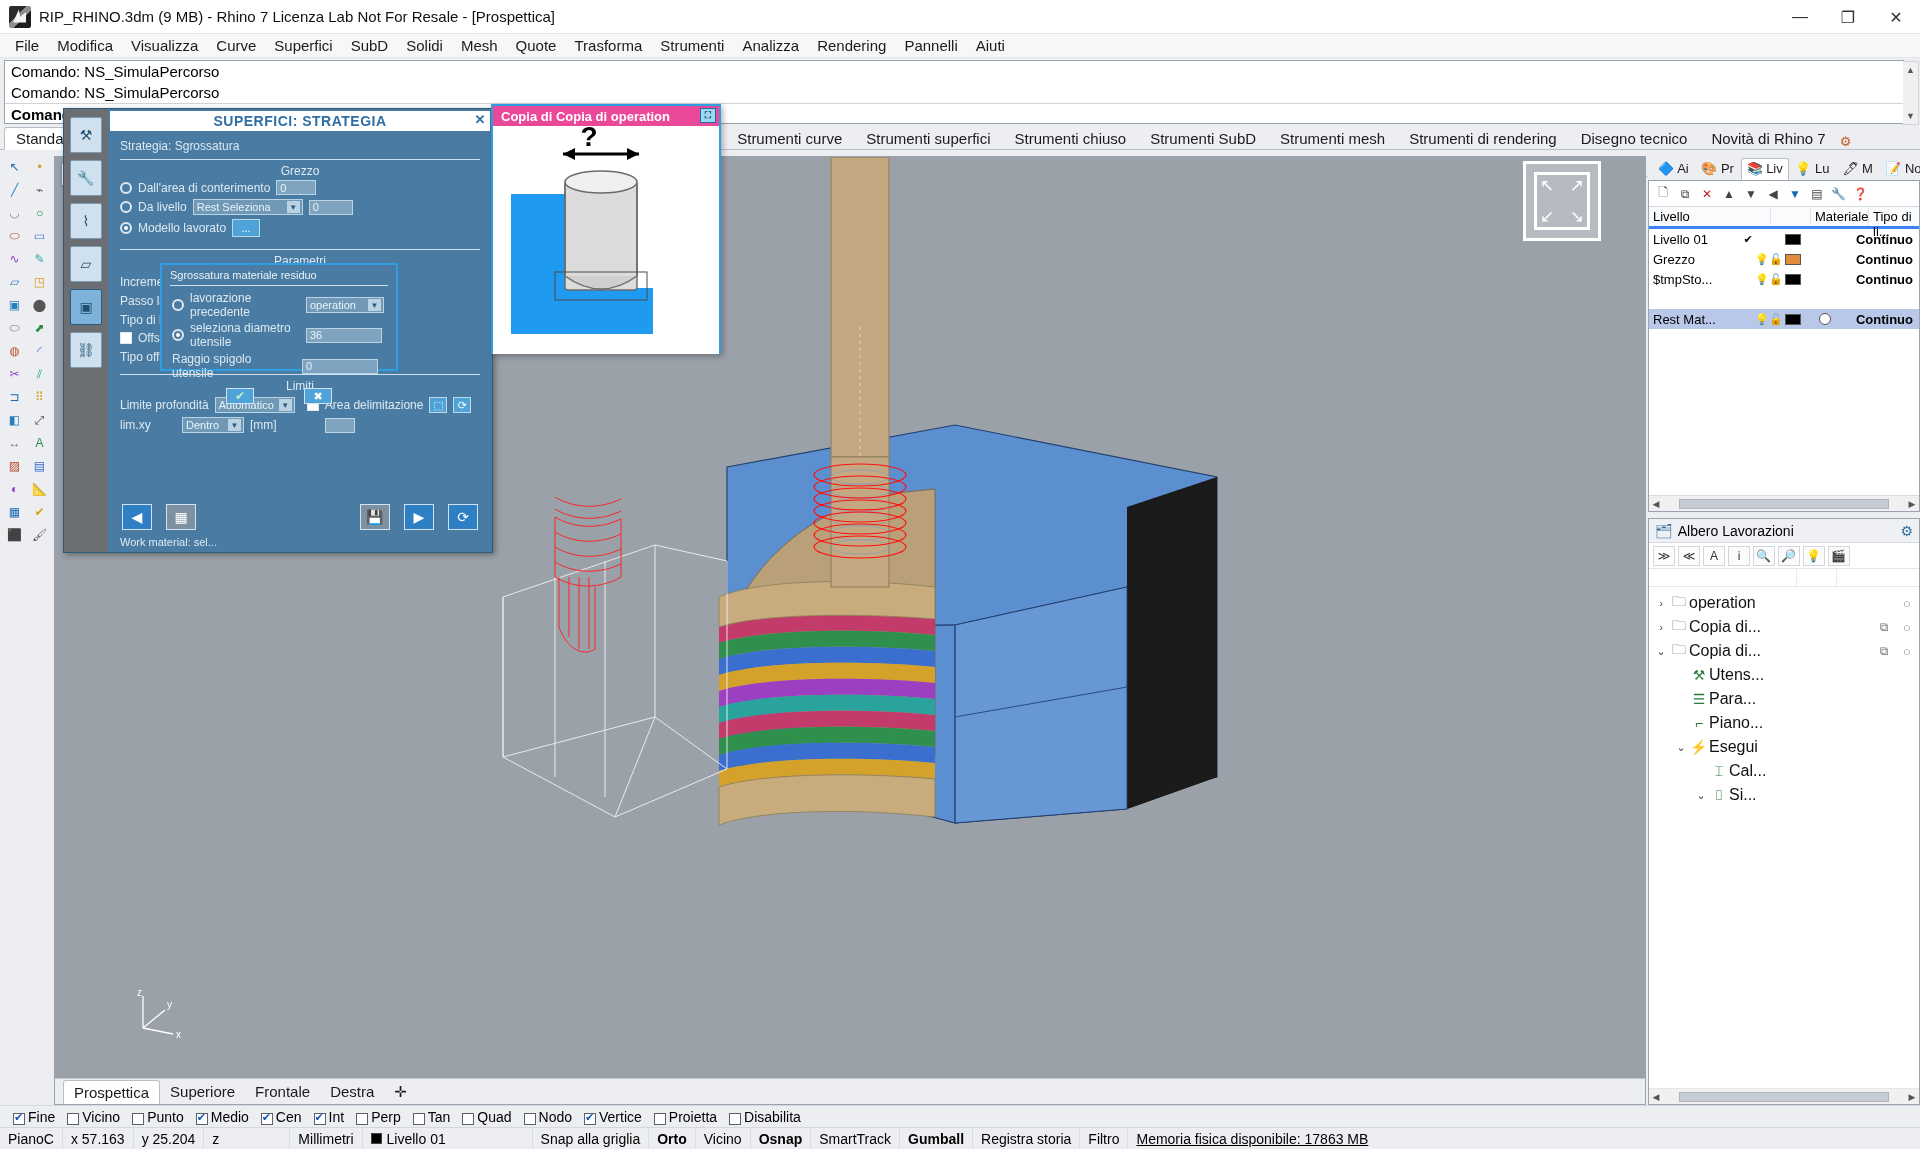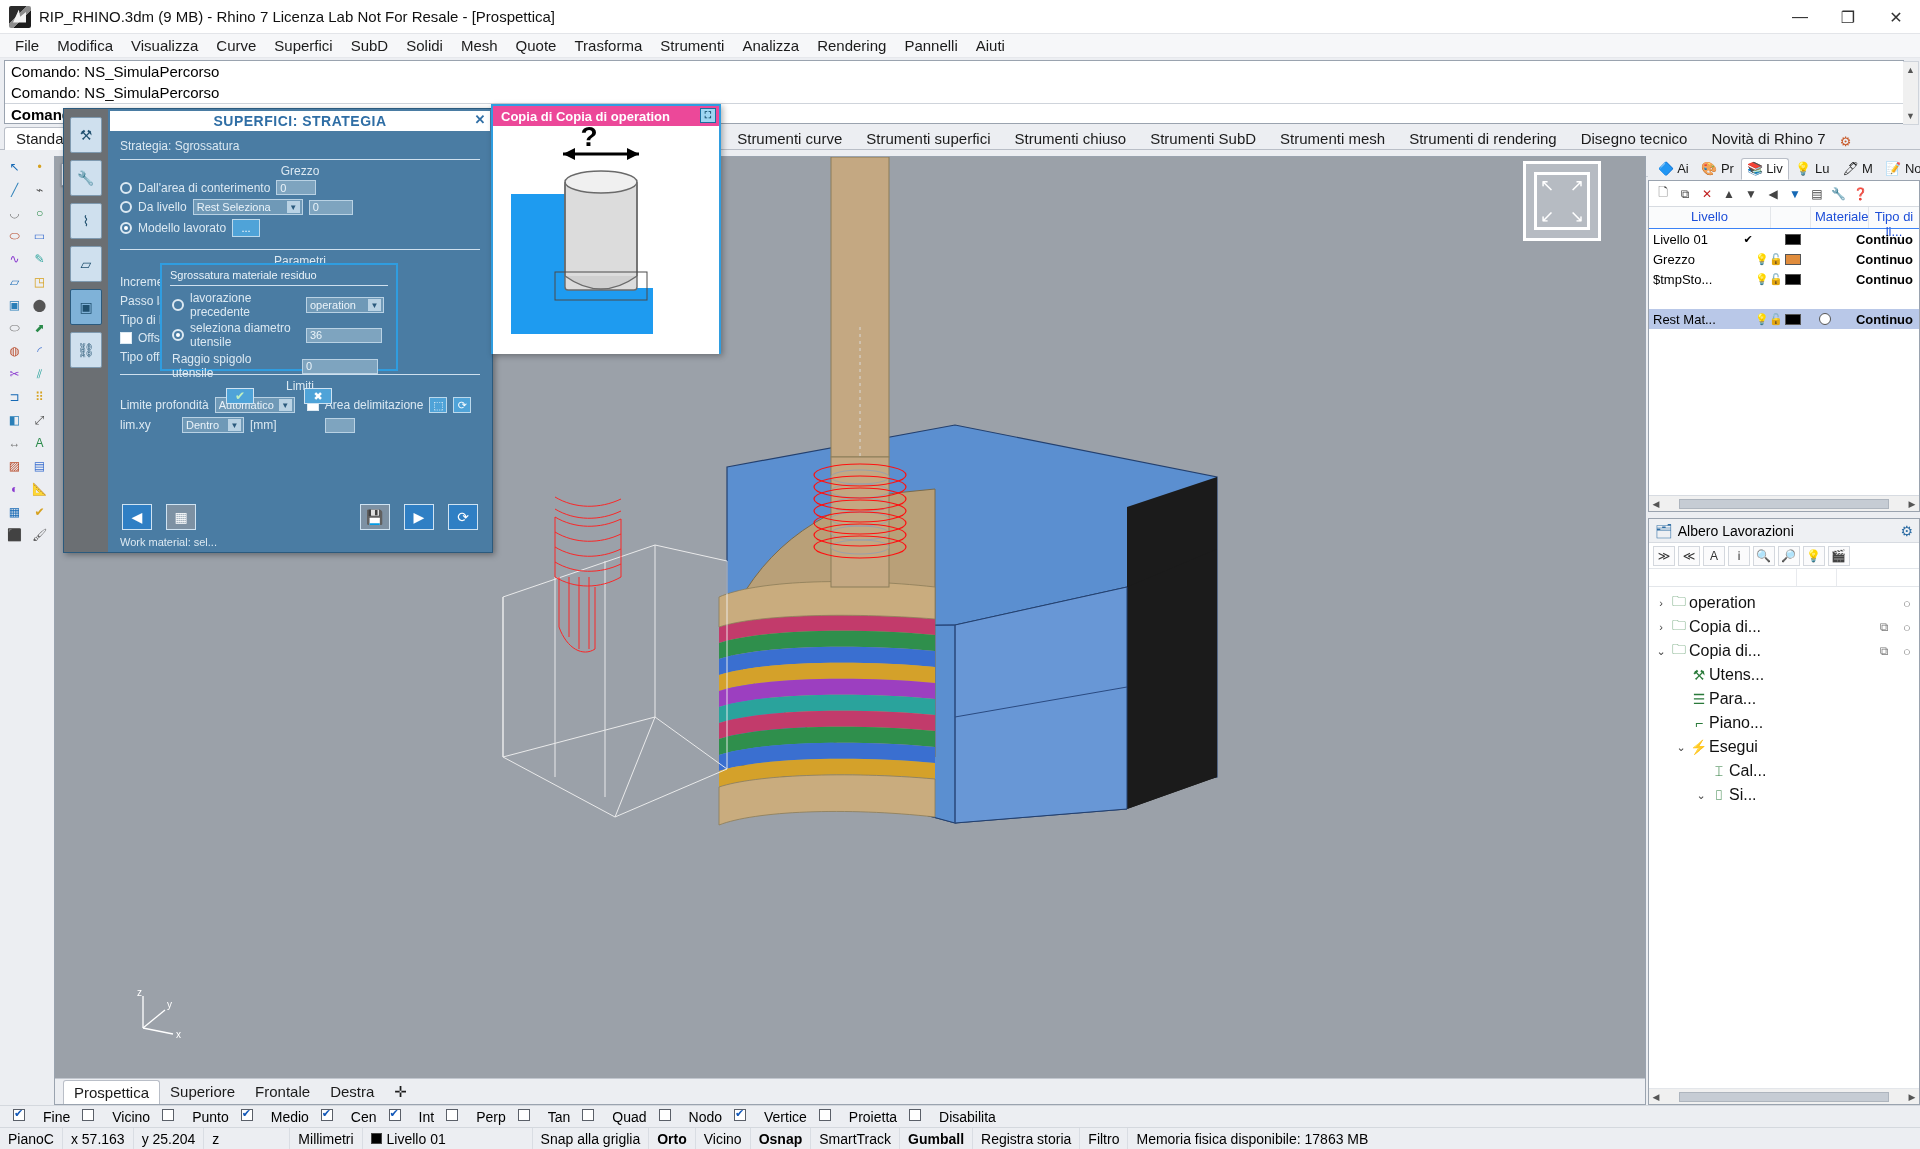--- a/index.html
+++ b/index.html
@@ -125,21 +125,21 @@
   #panetabs{ display:flex; align-items:flex-end; height:24px; padding-left:4px; gap:1px; }
   #panetabs .pt{
     display:flex;align-items:center;gap:3px; padding:2px 5px 3px; font-size:13px; color:#1b1b1b;
     border:1px solid transparent; white-space:nowrap;
   }
   #panetabs .pt.active{ background:#fff;border-color:#b9bec7;border-bottom-color:#fff;border-radius:3px 3px 0 0; }
 
   #layerpanel{ background:#fff; border:1px solid #9aa3af; height:332px; display:flex;flex-direction:column; }
   #layertools{ height:26px; display:flex; align-items:center; gap:2px; padding-left:4px; border-bottom:1px solid #d7dbe1; }
   #layertools .li{ width:20px;height:20px;display:flex;align-items:center;justify-content:center;font-size:12px;color:#444; }
-  #layerhdr{ display:flex; height:22px; font-size:13px; color:#1d4ed8; border-bottom:1px solid #3b82f6; background:#fafbfc;text-align:center; }
+  #layerhdr{ display:flex; height:22px; font-size:13px; color:#000000; border-bottom:3px solid #3b82f6; background:#fafbfc; }
   #layerhdr div{ padding:2px 4px; border-right:1px solid #e3e6ea; }
   .lrow{ display:flex; align-items:center; height:20px; font-size:13px; padding-left:4px; }
   .lrow.sel{ background:#b9c8e8;margin-top:20px; }
   .lrow .nm{ width:88px; white-space:nowrap; overflow:hidden; }
   .lrow .ic{ width:14px; text-align:center; font-size:11px; }
   .lrow .sw{ width:16px; height:11px; border:1px solid #555; margin:0 2px; }
   .lrow .mat{ width:44px; display:flex; justify-content:center; }
   .lrow .lt{ flex:1; text-align:right; padding-right:6px; font-weight:bold; }
   #layerscroll{ margin-top:auto; height:16px; background:#f0f0f0; border-top:1px solid #d7dbe1; display:flex; align-items:center; }
   #layerscroll .bar{ height:10px; background:#c6ccd4; border:1px solid #aeb5be; margin:0 16px; flex:1; }
@@ -163,30 +163,30 @@
   #treescroll{ height:16px; background:#f0f0f0; border-top:1px solid #e3e6ea; display:flex;align-items:center; }
   #treescroll .bar{ height:10px; background:#c6ccd4;border:1px solid #aeb5be;margin:0 16px;flex:1; }
   #treescroll .a{ width:14px;text-align:center;font-size:9px;color:#555; }
 
   
   #osnapbar{
     position:absolute; left:0; right:0; bottom:22px; height:22px; background:#eceef2;
     display:flex; align-items:center; padding-left:8px; font-size:14px; gap:2px;
     border-top:1px solid #d4d8de;
   }
-  #osnapbar .os{ display:flex; align-items:flex-start; gap:18px; padding:0 5px; }
+  #osnapbar .os{ display:flex; align-items:flex-end; gap:3px; padding:0 5px; }
   .cbx{ width:12px;height:12px;border:1px solid #5a5f68;background:#fff;display:inline-block;position:relative; }
   .cbx.on:after{ content:"✔"; position:absolute; left:0px; top:-3px; font-size:11px; color:#1358b8; }
   #statusbar{
     position:absolute; left:0; right:0; bottom:0; height:22px; background:#eceef2;
     display:flex; align-items:center; font-size:14px; border-top:1px solid #d4d8de;
   }
   #statusbar .sc{ padding:0 8px; white-space:nowrap; border-right:1px solid #d9dde3; height:22px; display:flex; align-items:center; }
   #statusbar .sc.b{ font-weight:bold; }
-  #statusbar .sc.nb{ border-right:none; }
+  #statusbar .sc.nb{ border-right:none;text-decoration:underline; }
 
   
   #dlgStrategy{
     position:absolute; left:63px; top:108px; width:430px; height:445px;
     background:#4a7ca3; border:1px solid #2b5a7d; z-index:40;
     box-shadow:2px 2px 6px rgba(0,0,0,.35);
     display:flex;
   }
   #dlgSide{ width:44px; background:#6b6f73; display:flex;flex-direction:column;align-items:center;gap:7px;padding-top:8px; }
   #dlgSide .sb{ width:32px;height:36px;background:#cfe0ee;border:1px solid #7f9ab0; border-radius:2px;

